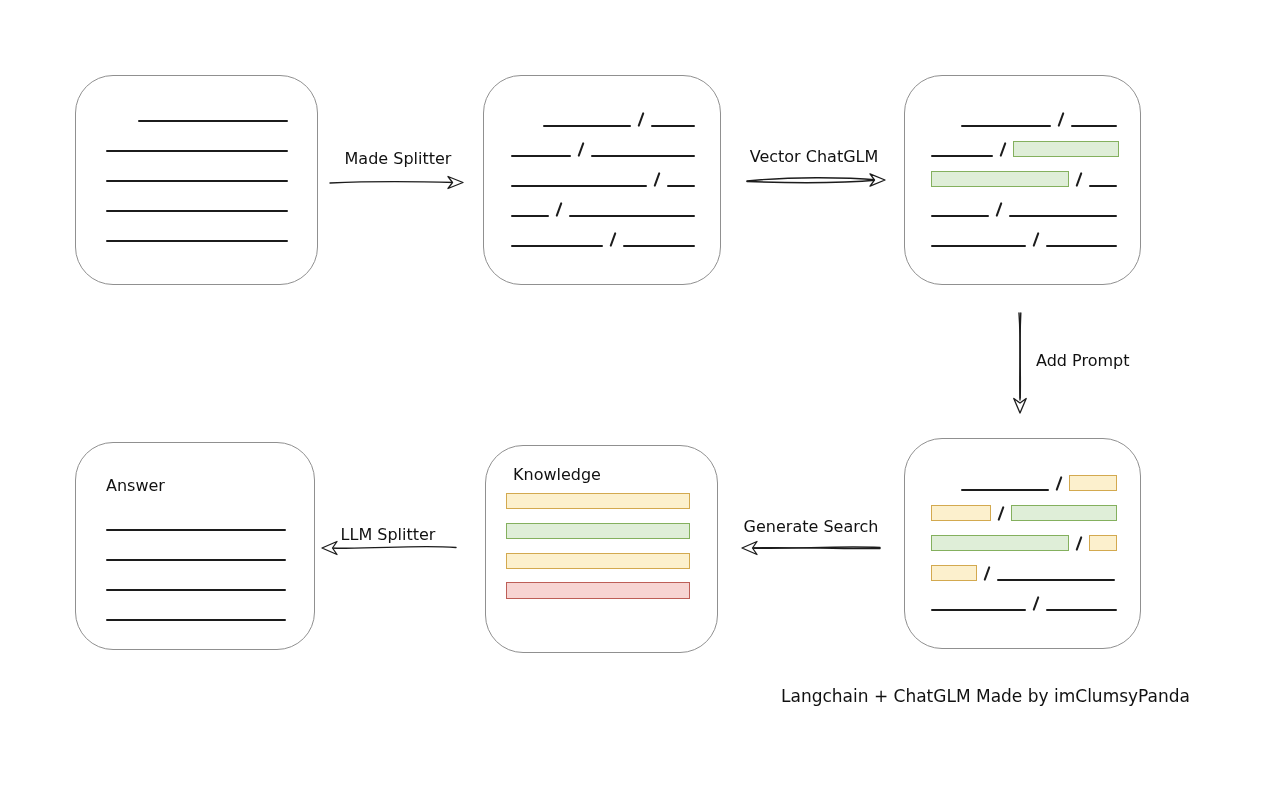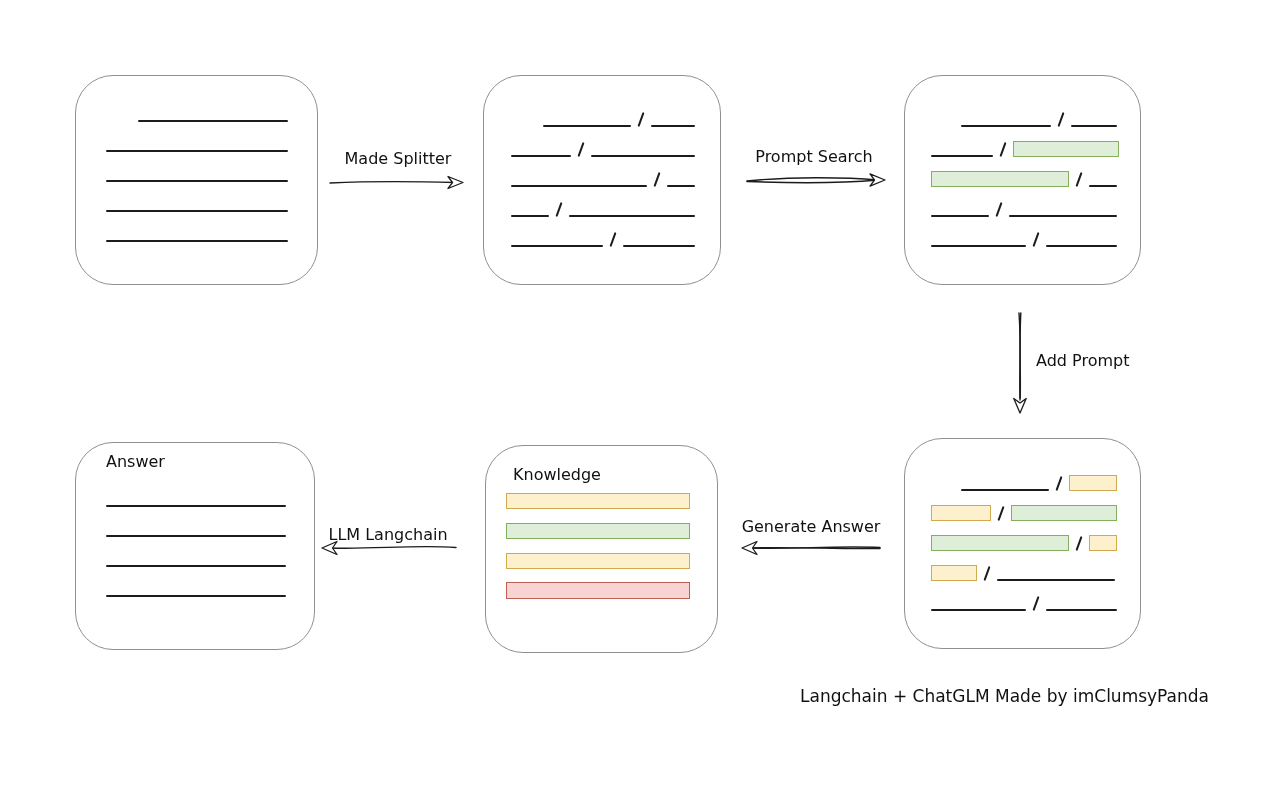--- a/index.html
+++ b/index.html
@@ -14,31 +14,31 @@
   }
   .row{display:flex;align-items:flex-end;column-gap:7px;height:30px;}
   .seg-line{height:2px;background:var(--line,#1c1c1c);border-radius:1px;}
   .seg-slash{width:2px;height:15px;background:var(--line,#1c1c1c);transform:rotate(20deg);margin:0 2px;border-radius:1px;}
   .seg-green{height:14px;background:var(--green-fill,#dfeed8);border:1.3px solid var(--green-border,#84b05e);}
   .seg-yellow{height:14px;background:var(--yellow-fill,#fcf0cd);border:1.3px solid var(--yellow-border,#d3a94f);}
   .seg-red{height:15px;background:var(--red-fill,#f7d4d2);border:1.3px solid var(--red-border,#bd5e57);}
   .node-heading{font-size:16px;line-height:22px;color:#111;}
   .flow-label{position:absolute;font-size:16px;line-height:20px;color:#111;white-space:nowrap;}
   .centered{text-align:center;}
-  .caption{position:absolute;font-size:17px;color:#111;white-space:nowrap;margin-left:19px;}
+  .caption{position:absolute;font-size:17px;color:#111;white-space:nowrap;}
   svg.arrows{position:absolute;left:0;top:0;width:1262px;height:792px;pointer-events:none;}
   svg.arrows path{stroke:var(--line,#1c1c1c);stroke-width:1.4;fill:none;stroke-linecap:round;}
   svg.arrows path.arrow-head{fill:#ffffff;stroke-width:1.3;stroke-linejoin:round;}
 
   
   #doc-node .rows{padding:16px 0 0 30px;}
   #chunks-node .rows{padding:21px 0 0 27px;}
   #retrieved-node .rows{padding:21px 0 0 26px;}
   #context-node .rows{padding:22px 0 0 26px;}
-  #answer-node{padding:8px 0 0 30px;}
+  #answer-node{padding:32px 0 0 30px;}
   #answer-node .rows{margin-top:4px;}
   #prompt-node{padding:18px 0 0 20px;}
   #prompt-node .node-heading{margin-left:7px;}
   #prompt-node .rows{margin-top:-7px;}
   #prompt-node .rows.question-rows{margin-top:0;}
   #prompt-node .question-heading{margin-top:18px;}
 </style>
 </head>
 <body>
 
@@ -186,24 +186,24 @@
         <div class="row">
           <div class="seg-line" style="width: 180px;"></div>
         </div>
         <div class="row">
           <div class="seg-line" style="width: 180px;"></div>
         </div>
       </div>
   </div>
 
   <div class="flow-label centered" style="left:322px;top:149px;width:152px;">Made Splitter</div>
-  <div class="flow-label centered" style="left:740px;top:147px;width:148px;">Prompt Search</div>
+  <div class="flow-label centered" style="left:740px;top:147px;width:148px;">Vector ChatGLM</div>
   <div class="flow-label" style="left:1036px;top:351px;">Add Prompt</div>
-  <div class="flow-label centered" style="left:733px;top:517px;width:156px;">Generate Answer</div>
-  <div class="flow-label centered" style="left:318px;top:525px;width:140px;">LLM Langchain</div>
+  <div class="flow-label centered" style="left:733px;top:517px;width:156px;">Generate Search</div>
+  <div class="flow-label centered" style="left:318px;top:525px;width:140px;">LLM Splitter</div>
 
   <div class="caption" style="left:781px;top:686px;">Langchain + ChatGLM Made by imClumsyPanda</div>
 
   <svg class="arrows" viewBox="0 0 1262 792">
     <g>
       <path d="M330,183 C372,181 420,181.5 455,182.5"></path>
       <path class="arrow-head" d="M448,176.5 L463,182.5 L448,188.5 L452.5,182.5 Z"></path>
     </g>
     <g>
       <path d="M747,181 C790,176.5 845,177 878,180"></path>

